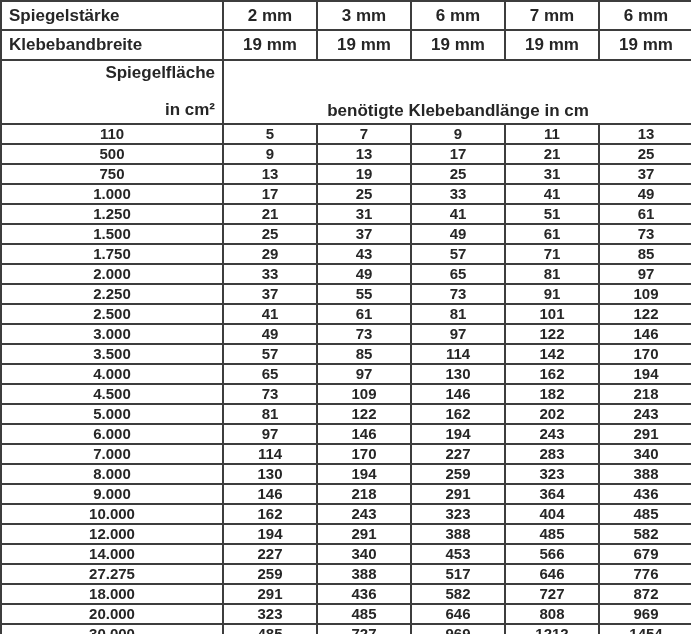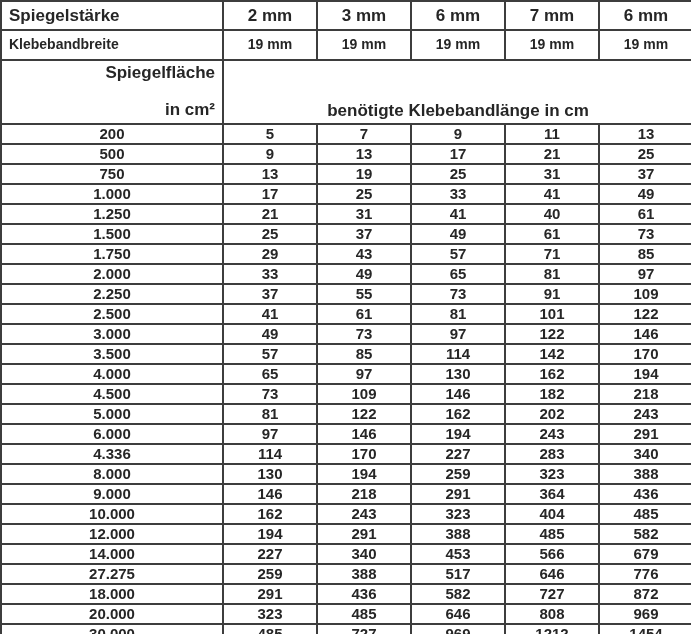--- a/index.html
+++ b/index.html
@@ -19,21 +19,21 @@
   }
   table.tape-table{border:2px solid var(--outer);}
   .tape-table td{
     border:2px solid var(--border);
     text-align:center;padding:0;line-height:1.12;
     white-space:nowrap;overflow:hidden;
   }
   col.c-area{width:222px;}
   col.c-val{width:94px;}
   tr.hdr-row td{height:27px;font-size:17px;}
-  tr.hdr-row2 td{height:28px;font-size:14px;}
+  tr.hdr-row2 td{height:28px;font-size:17px;}
   td.hdr-label{text-align:left;padding-left:7px;}
   tr.hdr-row3 td{height:50px;font-size:17px;}
   td.area-hdr{
     text-align:right;vertical-align:top;padding:1px 7px 4px 7px;
   }
   td.area-hdr .line1{display:block;margin-top:1px;}
   td.area-hdr .line2{display:block;margin-top:18px;}
   td.span-hdr{
     vertical-align:bottom;padding-bottom:3px;font-size:17px;text-align:center;
   }
@@ -72,21 +72,21 @@
       <tr class="hdr-row3">
         <td class="area-hdr">
           <span class="line1">Spiegelfläche</span>
           <span class="line2">in cm²</span>
         </td>
         <td class="span-hdr" colspan="5">benötigte Klebebandlänge in cm</td>
       </tr>
     </tbody>
     <tbody class="data-body">
         <tr>
-          <td>200</td>
+          <td>110</td>
           <td>5</td>
           <td>7</td>
           <td>9</td>
           <td>11</td>
           <td>13</td>
         </tr>
         <tr>
           <td>500</td>
           <td>9</td>
           <td>13</td>
@@ -108,21 +108,21 @@
           <td>25</td>
           <td>33</td>
           <td>41</td>
           <td>49</td>
         </tr>
         <tr>
           <td>1.250</td>
           <td>21</td>
           <td>31</td>
           <td>41</td>
-          <td>40</td>
+          <td>51</td>
           <td>61</td>
         </tr>
         <tr>
           <td>1.500</td>
           <td>25</td>
           <td>37</td>
           <td>49</td>
           <td>61</td>
           <td>73</td>
         </tr>
@@ -200,21 +200,21 @@
         </tr>
         <tr>
           <td>6.000</td>
           <td>97</td>
           <td>146</td>
           <td>194</td>
           <td>243</td>
           <td>291</td>
         </tr>
         <tr>
-          <td>4.336</td>
+          <td>7.000</td>
           <td>114</td>
           <td>170</td>
           <td>227</td>
           <td>283</td>
           <td>340</td>
         </tr>
         <tr>
           <td>8.000</td>
           <td>130</td>
           <td>194</td>

